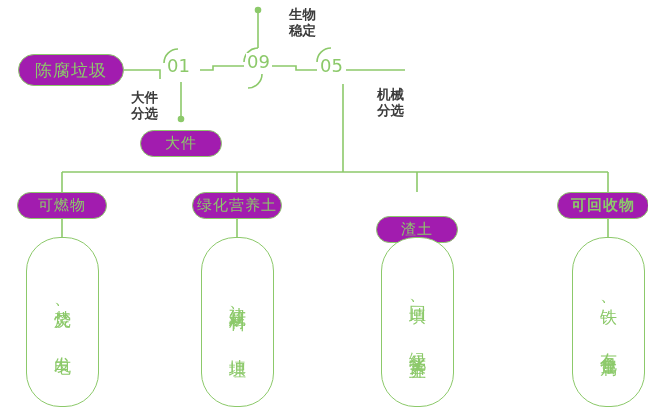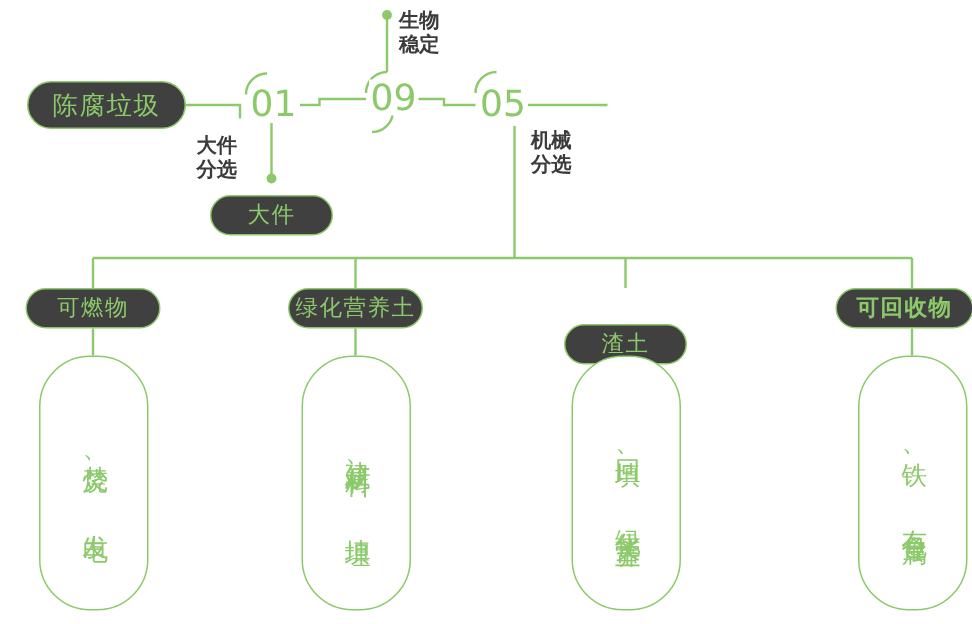--- a/index.html
+++ b/index.html
@@ -29,53 +29,53 @@
   
   .pill {
     position: absolute;
     box-sizing: border-box;
     border: 1.6px solid #8cc96a;
     border-radius: 999px;
     color: #8cc96a;
     display: flex;
     align-items: center;
     justify-content: center;
-    background: #404040;
+    background: #a21caf;
     letter-spacing: 1px;
     white-space: nowrap;
   }
   .pill-lg {
     font-size: 17px;
     height: 32px;
   }
   .pill-md {
     font-size: 15px;
     height: 27px;
   }
 
   
   .stagenum {
     position: absolute;
     color: #8cc96a;
-    font-size: 24px;
+    font-size: 18px;
     font-weight: 400;
     letter-spacing: 0px;
     background: #ffffff;
     line-height: 1;
     padding: 0 1px;
   }
 
   
   .caption {
     position: absolute;
     color: #3b3b3b;
     font-size: 13.5px;
     line-height: 1.22;
     font-weight: 700;
-    text-align: left;
+    text-align: right;
     white-space: pre-line;
   }
 
   
   .vbox {
     position: absolute;
     box-sizing: border-box;
     border: 1.6px solid #8cc96a;
     border-radius: 34px;
     background: #ffffff;

